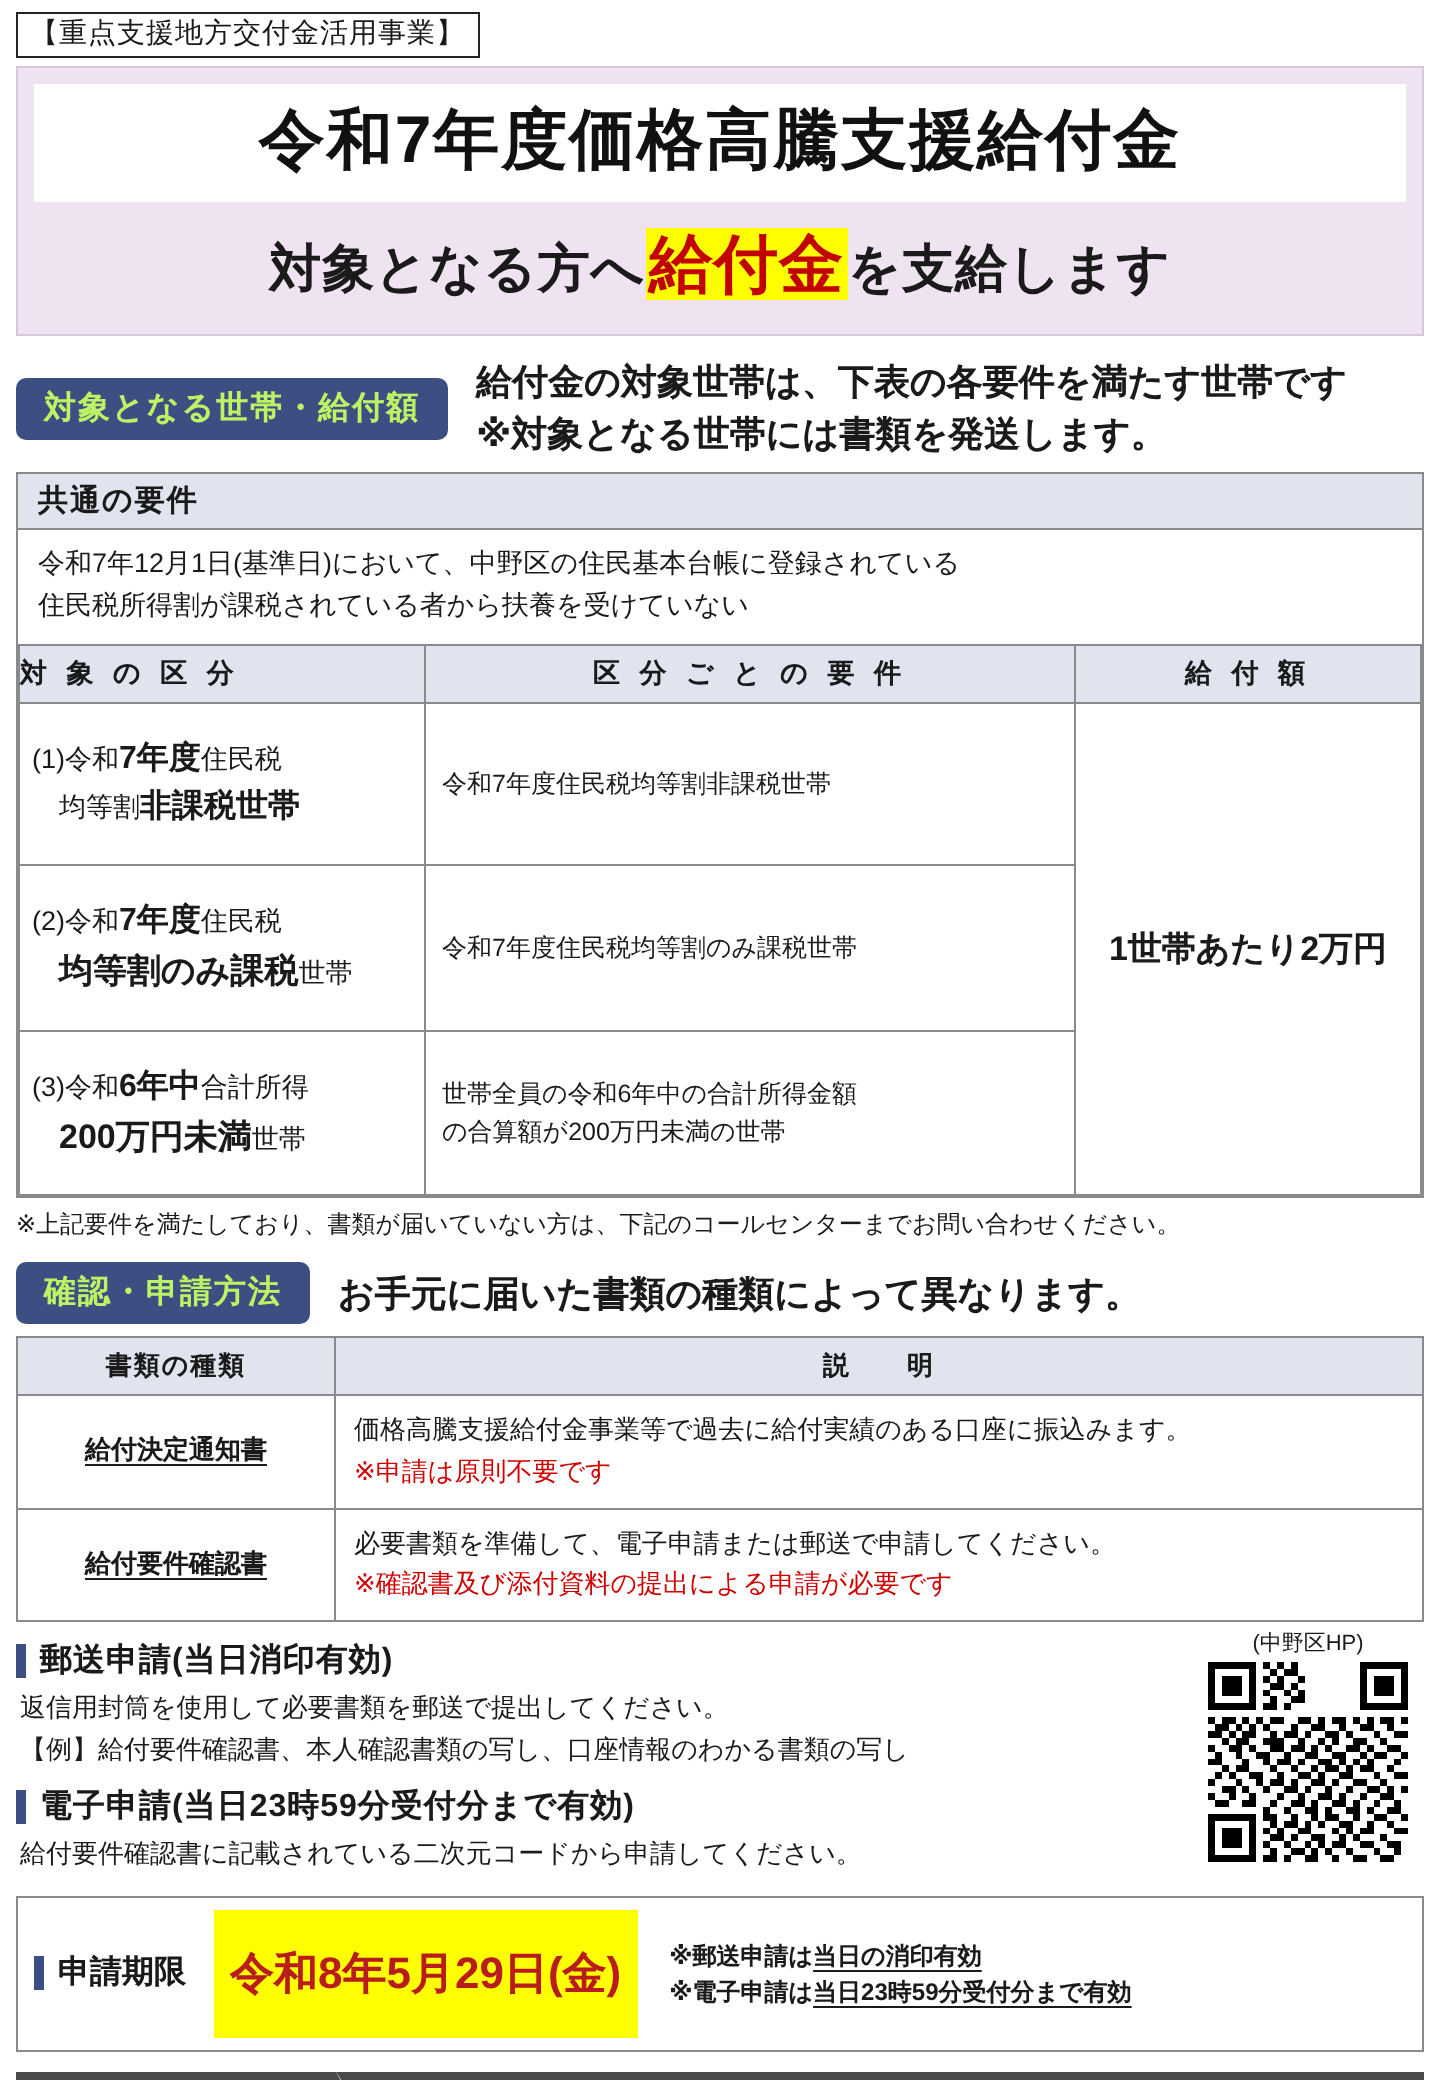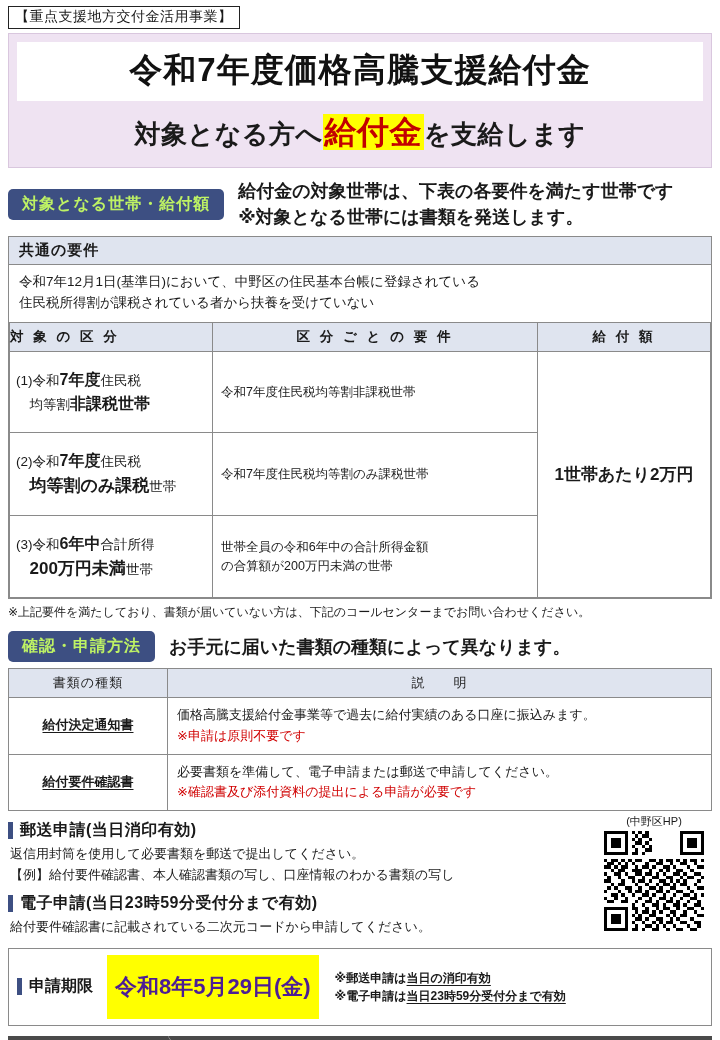--- a/index.html
+++ b/index.html
@@ -102,21 +102,21 @@
   .big{font-size:16px;font-weight:bold;}
   .bigger{font-size:17px;font-weight:bold;}
   .note-line{
     font-size:12px;
     margin:5px 0 0 0;
     line-height:1.4;
   }
 
   
   table.method th{
-    background:#dfe4ef;font-size:13px;font-weight:normal;padding:5px 0;letter-spacing:1px;
+    background:#dfe4ef;font-size:13px;font-weight:bold;padding:5px 0;letter-spacing:1px;
   }
   table.method td{font-size:13px;padding:7px 9px;line-height:1.6;vertical-align:middle;}
   .doc-name{width:140px;text-align:center;font-weight:bold;font-size:14px;}
   .uline{text-decoration:underline;text-underline-offset:3px;}
   .red{color:#d00000;}
 
   
   .applyblock{margin-top:9px;position:relative;}
   .bar-head{
     display:flex;align-items:center;font-size:16px;font-weight:bold;letter-spacing:0.5px;
@@ -138,21 +138,21 @@
     padding:6px 8px;
     background:#fff;
   }
   .deadline-label{
     display:flex;align-items:center;font-size:16px;font-weight:bold;white-space:nowrap;
   }
   .deadline-label:before{
     content:"";display:inline-block;width:5px;height:17px;background:#3d4f82;margin-right:7px;
   }
   .deadline-date{
-    background:#ffff00;color:#4c1d95;font-weight:bold;font-size:22px;
+    background:#ffff00;color:#b91c1c;font-weight:bold;font-size:22px;
     padding:17px 8px;margin-left:14px;white-space:nowrap;
   }
   .deadline-notes{margin-left:16px;font-size:12px;line-height:1.5;font-weight:bold;}
 
   
   .footer{
     margin-top:10px;
     background:#4a4a4a;
     color:#fff;
     height:86px;

